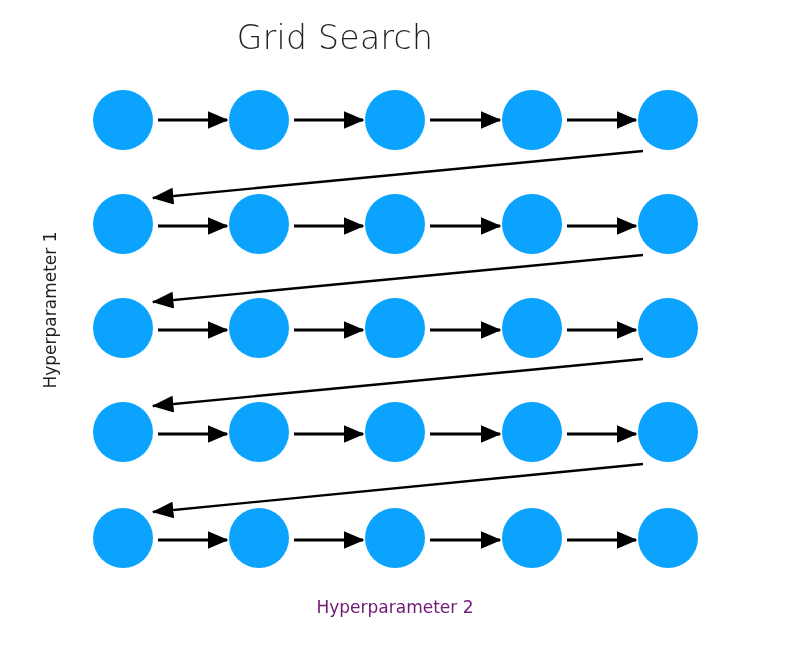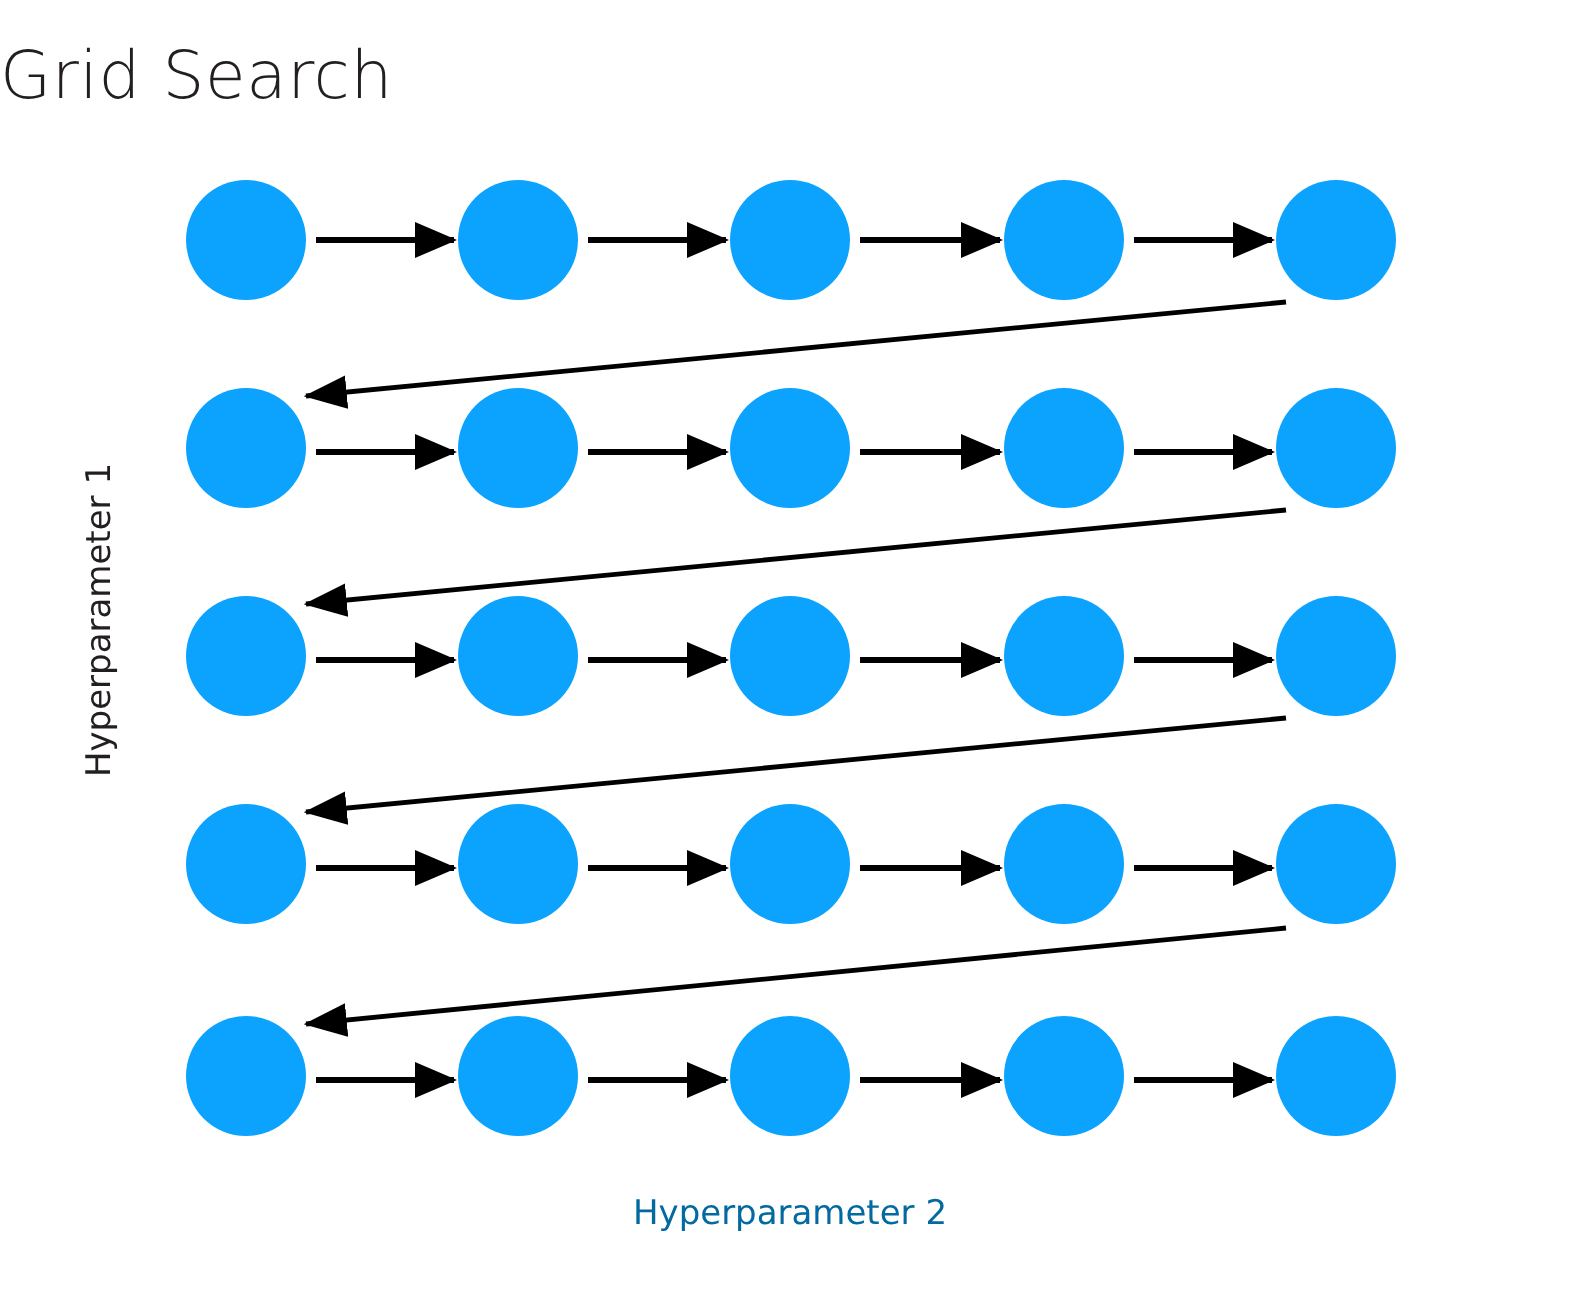--- a/index.html
+++ b/index.html
@@ -15,20 +15,21 @@
     width: 790px;
     height: 651px;
     background: #ffffff;
     overflow: hidden;
   }
   #title {
     position: absolute;
     top: 18px;
     left: 0;
     width: 670px;
+    text-align: center;
     font-size: 33px;
     font-weight: 300;
     color: #231f20;
     letter-spacing: 0.3px;
     font-family: "DejaVu Sans", sans-serif;
   }
   #ylabel {
     position: absolute;
     left: -40px;
     top: 300px;
@@ -43,21 +44,21 @@
     white-space: nowrap;
   }
   #xlabel {
     position: absolute;
     left: 0;
     top: 597px;
     width: 790px;
     text-align: center;
     font-size: 17px;
     font-weight: 400;
-    color: #0369a1;
+    color: #701a75;
     font-family: "DejaVu Sans", sans-serif;
   }
   #grid-canvas {
     position: absolute;
     left: 0;
     top: 0;
   }
 </style>
 </head>
 <body>

